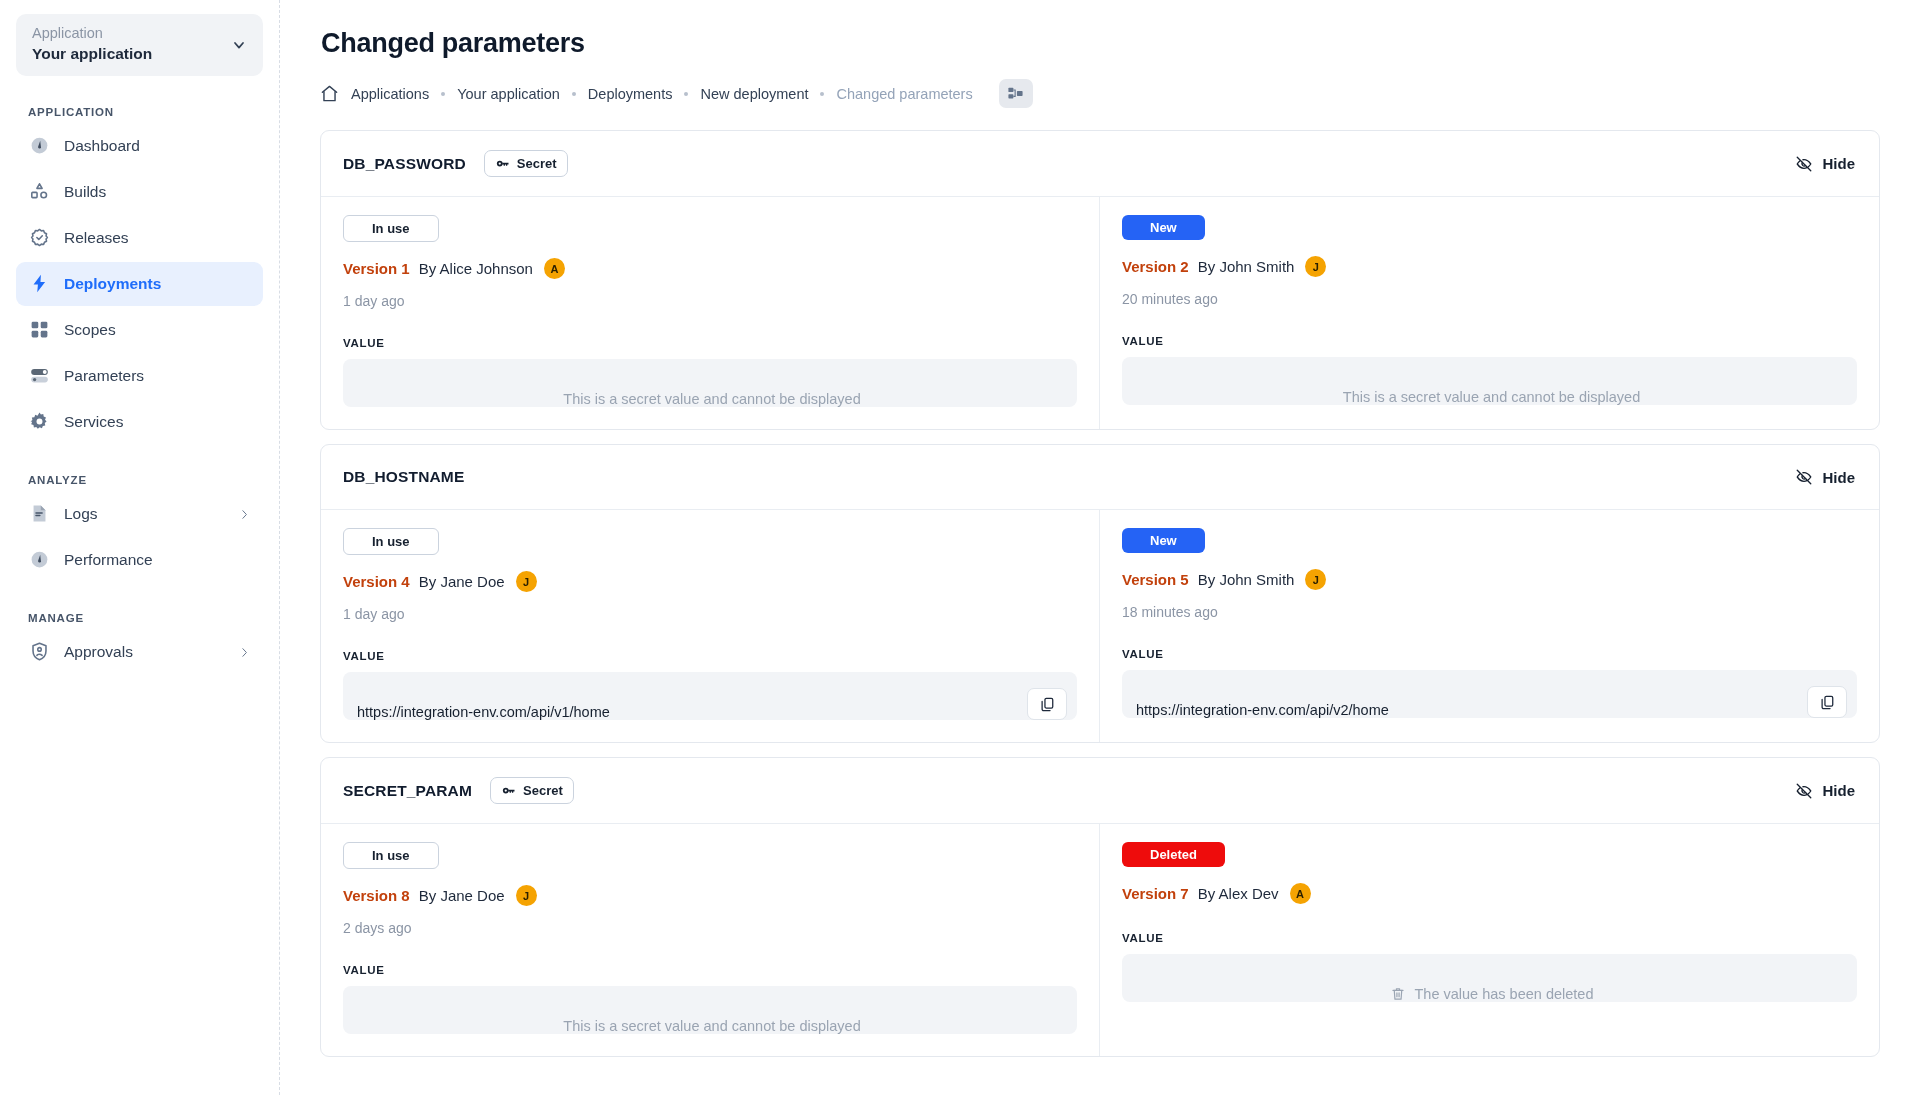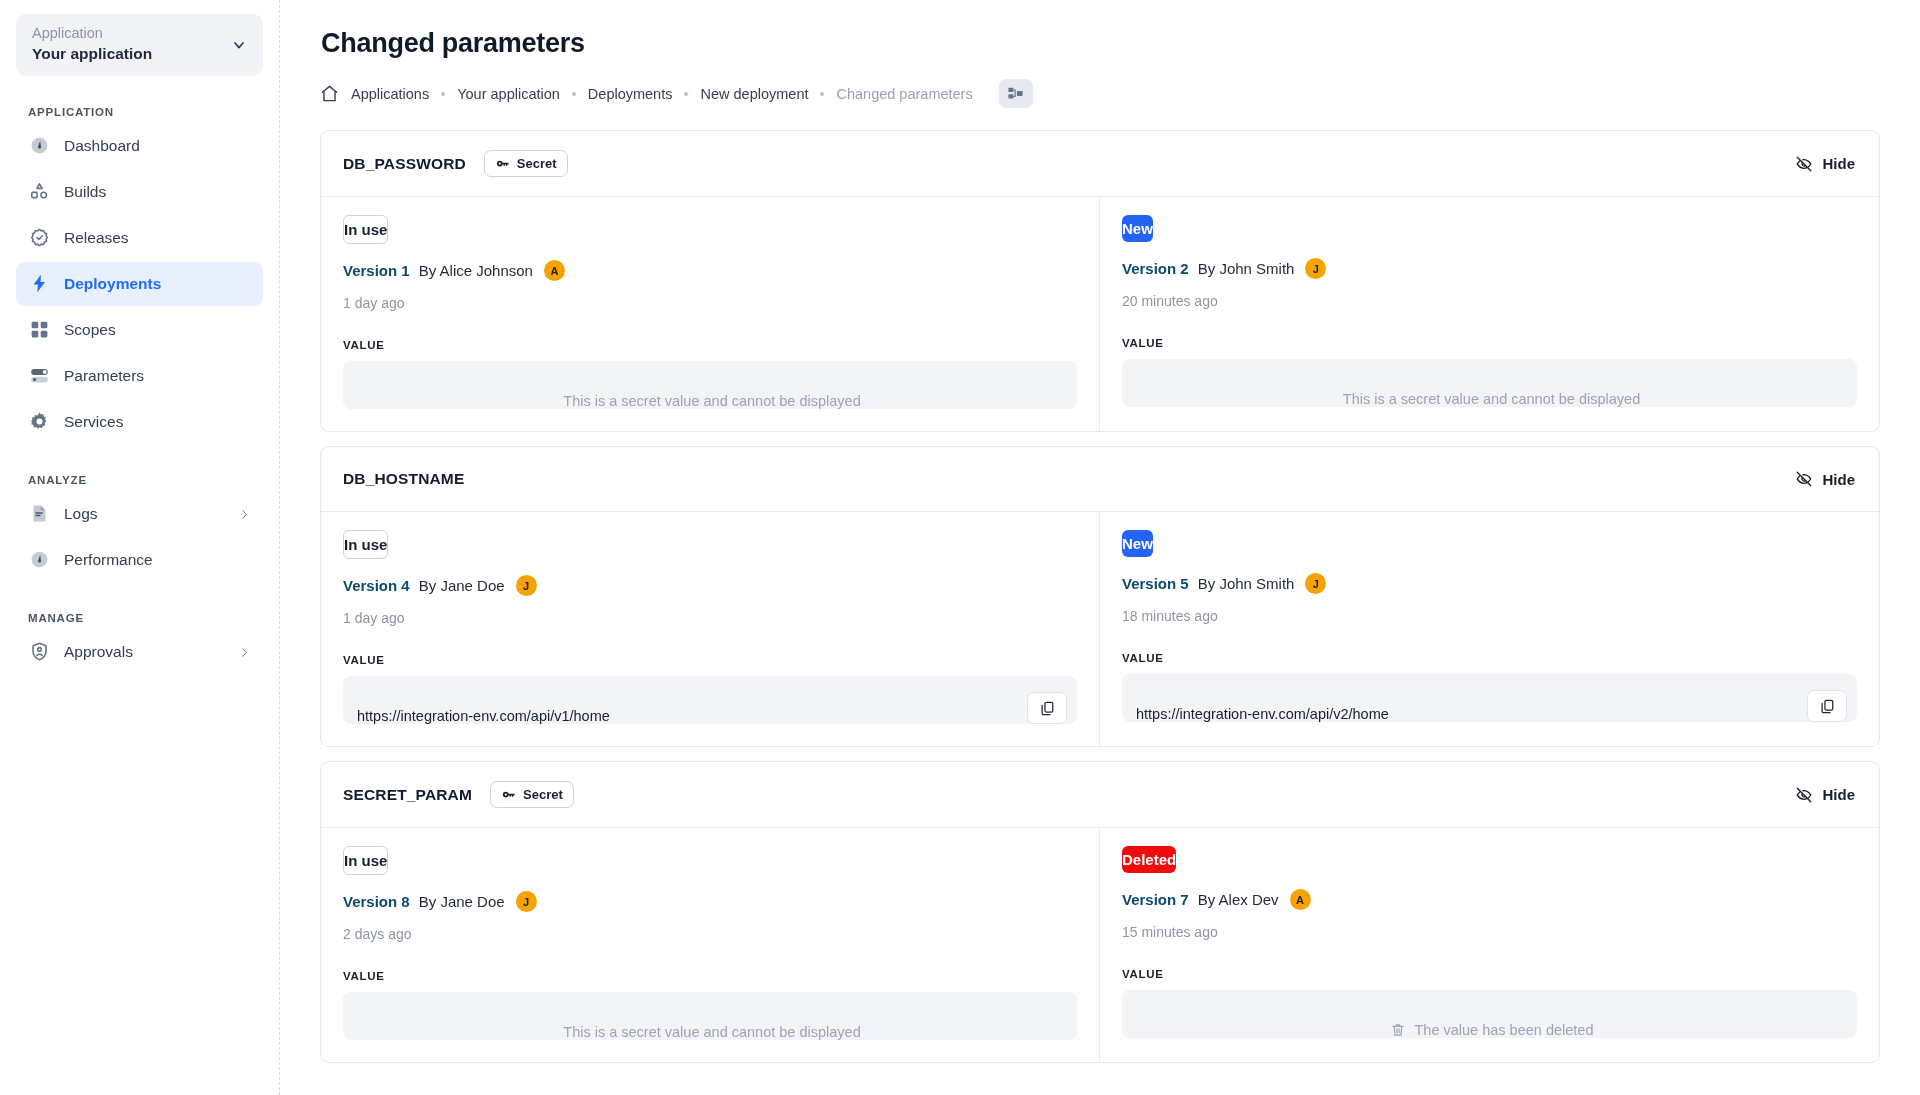--- a/index.html
+++ b/index.html
@@ -101,27 +101,27 @@
   .hide-btn svg { width: 18px; height: 18px; }
 
   .card-body { display: flex; }
   .col {
     flex: 1 1 50%;
     padding: 18px 22px 22px 22px;
     min-width: 0;
   }
   .col:first-child { border-right: 1px solid #e9edf2; }
 
-  .badge { display: inline-flex; align-items: center; border-radius: 6px; font-size: 15px; font-weight: 700; padding: 5px 0; }
+  .badge { display: inline-flex; align-items: center; border-radius: 6px; font-size: 13px; font-weight: 700; padding: 5px 28px; }
   .badge.inuse { border: 1px solid #cbd3de; color: #16202f; background: #fff; }
   .badge.new { background: #2563f5; color: #fff; }
   .badge.deleted { background: #ee0c0c; color: #fff; }
 
   .ver-line { display: flex; align-items: center; gap: 9px; margin-top: 16px; flex-wrap: nowrap; }
-  .ver-num { font-size: 15px; font-weight: 700; color: #0c4a6e; }
+  .ver-num { font-size: 15px; font-weight: 700; color: #c2410c; }
   .ver-by { font-size: 15px; color: #1e293b; }
   .avatar {
     width: 21px; height: 21px; border-radius: 50%;
     background: #f5a302; color: #2b2000;
     font-size: 11px; font-weight: 700;
     display: inline-flex; align-items: center; justify-content: center;
     margin-left: 2px;
   }
   .ver-time { font-size: 14px; color: #8b95a5; margin-top: 14px; }
 
@@ -437,21 +437,21 @@
                 <span class="avatar">J</span>
               </div><div class="ver-time">2 days ago</div><div class="value-label">VALUE</div><div class="value-box centered">
                 <span class="value-placeholder">
                   <span>This is a secret value and cannot be displayed</span>
                 </span>
               </div></div>
             <div class="col"><span class="badge deleted">Deleted</span><div class="ver-line">
                 <span class="ver-num">Version 7</span>
                 <span class="ver-by">By Alex Dev</span>
                 <span class="avatar">A</span>
-              </div><div class="ver-time">15 minutes ago</div><div class="value-label">VALUE</div><div class="value-box centered">
+              </div><div class="value-label">VALUE</div><div class="value-box centered">
                 <span class="value-placeholder">
                   <span style="display: inline-flex;">
                     <svg viewBox="0 0 24 24" fill="none" stroke="currentColor" stroke-width="1.8" stroke-linecap="round" stroke-linejoin="round">
                       <path d="M4.5 6.6h15"></path>
                       <path d="M9.6 6.6V4.4h4.8v2.2"></path>
                       <path d="M6.4 6.6l1 13.2h9.2l1-13.2"></path>
                       <path d="M10.4 10.4v5.6M13.6 10.4v5.6"></path>
                     </svg>
                   </span>
                   <span>The value has been deleted</span>

